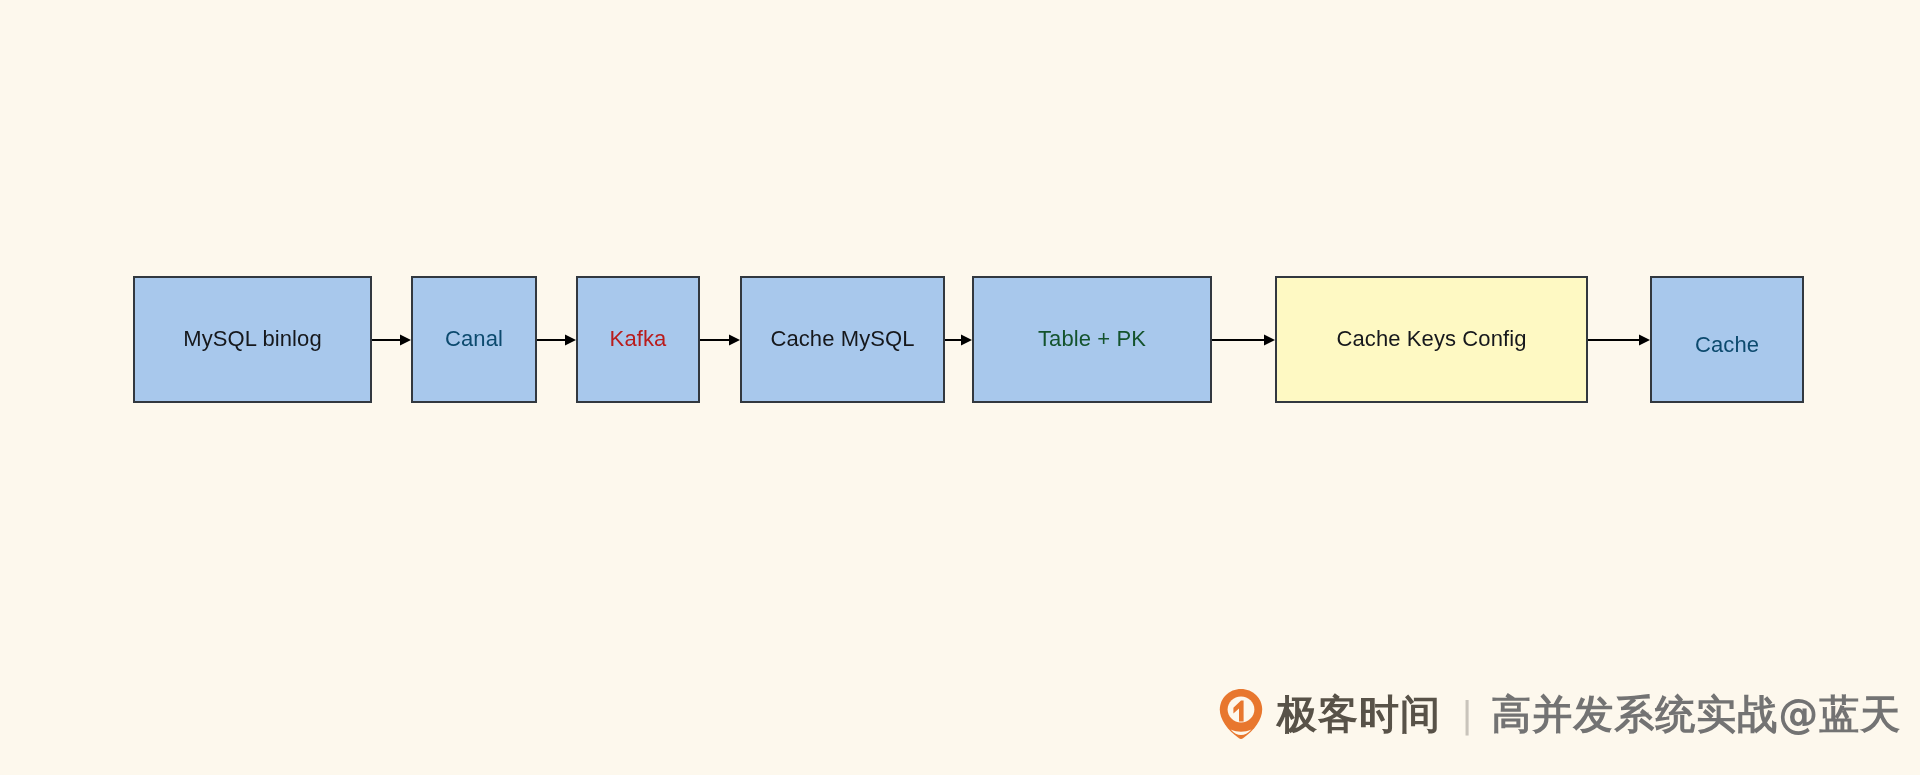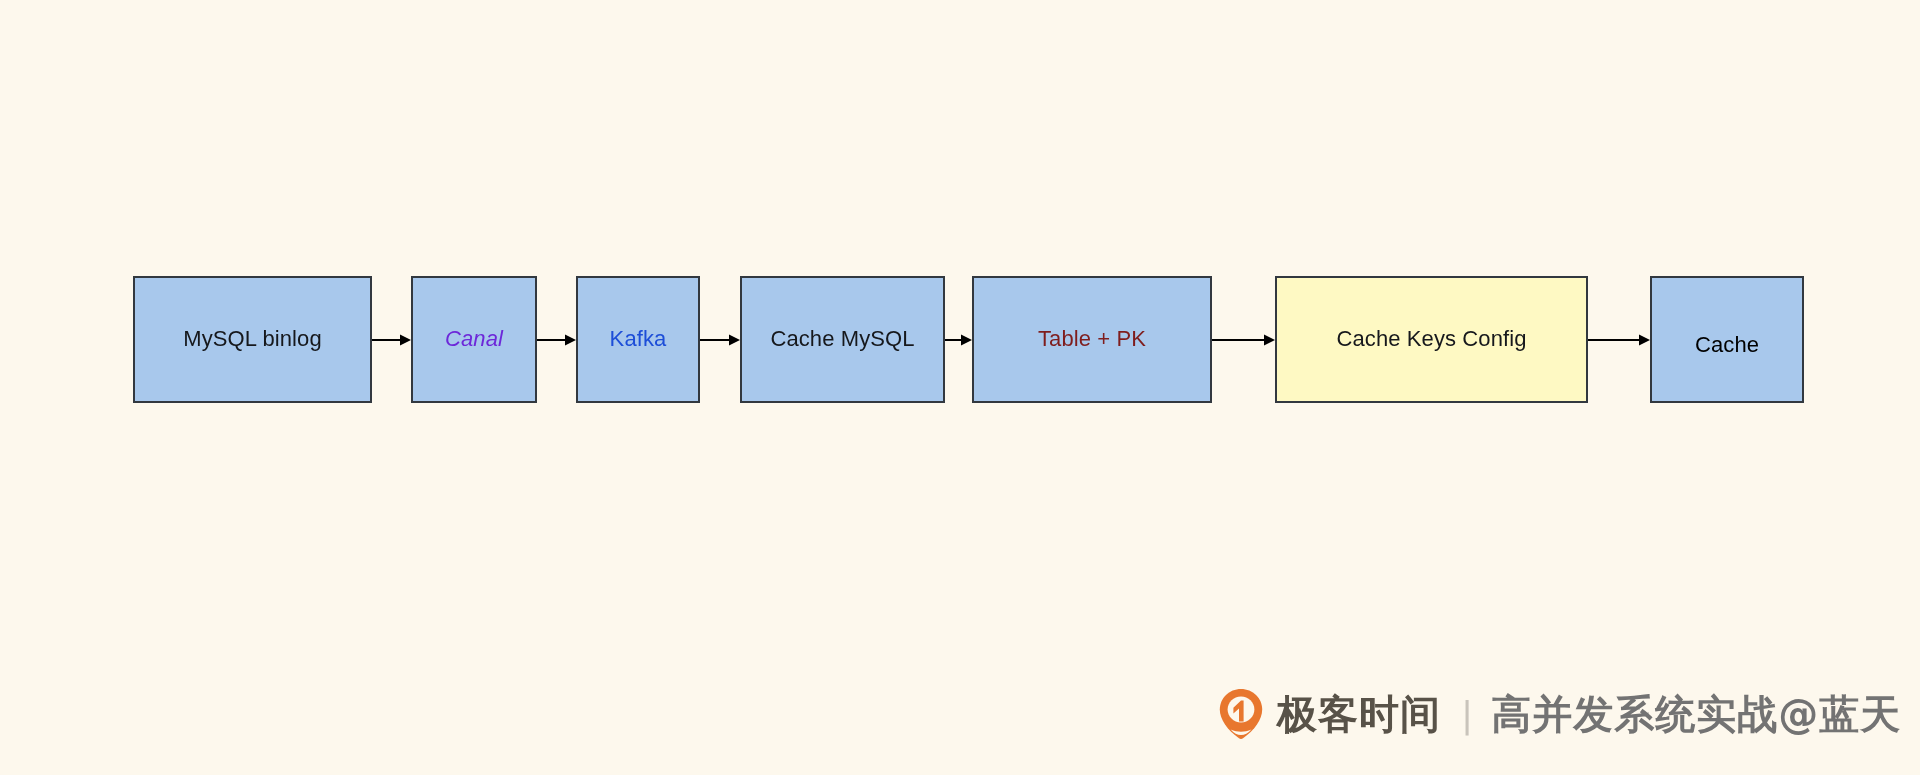--- a/index.html
+++ b/index.html
@@ -111,41 +111,41 @@
 
 <div id="canvas" style="background: rgb(253, 248, 237); padding-left: 29px;">
 
   <div class="flow-row">
 
     <div class="node-box" id="node-0" style="left: 133px; width: 239px; background: rgb(168, 200, 236); border-color: rgb(50, 56, 63);">
       <span class="node-label" style="color: rgb(22, 24, 28);">MySQL binlog</span>
     </div>
 
     <div class="node-box" id="node-1" style="left: 411px; width: 126px; background: rgb(168, 200, 236); border-color: rgb(50, 56, 63);">
-      <span class="node-label" style="color: #6d28d9; font-style: italic;">Canal</span>
+      <span class="node-label" style="color: #0c4a6e;">Canal</span>
     </div>
 
     <div class="node-box" id="node-2" style="left: 576px; width: 124px; background: rgb(168, 200, 236); border-color: rgb(50, 56, 63);">
-      <span class="node-label" style="color: #1d4ed8;">Kafka</span>
+      <span class="node-label" style="color: #b91c1c;">Kafka</span>
     </div>
 
     <div class="node-box" id="node-3" style="left: 740px; width: 205px; background: rgb(168, 200, 236); border-color: rgb(50, 56, 63);">
       <span class="node-label" style="color: rgb(22, 24, 28);">Cache MySQL</span>
     </div>
 
     <div class="node-box" id="node-4" style="left: 972px; width: 240px; background: rgb(168, 200, 236); border-color: rgb(50, 56, 63);">
-      <span class="node-label" style="color: #7f1d1d;">Table + PK</span>
+      <span class="node-label" style="color: #14532d;">Table + PK</span>
     </div>
 
     <div class="node-box" id="node-5" style="left: 1275px; width: 313px; background: #fef9c3; border-color: rgb(50, 56, 63);">
       <span class="node-label" style="color: rgb(22, 24, 28);">Cache Keys Config</span>
     </div>
 
     <div class="node-box" id="node-6" style="left: 1650px; width: 154px; background: rgb(168, 200, 236); border-color: rgb(50, 56, 63);">
-      <span class="node-label" style="color: #000000; margin-top: 12px;">Cache</span>
+      <span class="node-label" style="color: #0c4a6e; margin-top: 12px;">Cache</span>
     </div>
 
     <span class="arrow" id="arrow-0" style="left: 372px; width: 39px;">
         <svg width="39" height="16" viewBox="0 0 39 16">
           <line x1="0" y1="8" x2="28" y2="8" stroke="#000000" stroke-width="2"></line>
           <polygon points="28,2.5 39,8 28,13.5" fill="#000000"></polygon>
         </svg>
       </span>
     <span class="arrow" id="arrow-1" style="left: 537px; width: 39px;">
         <svg width="39" height="16" viewBox="0 0 39 16">

